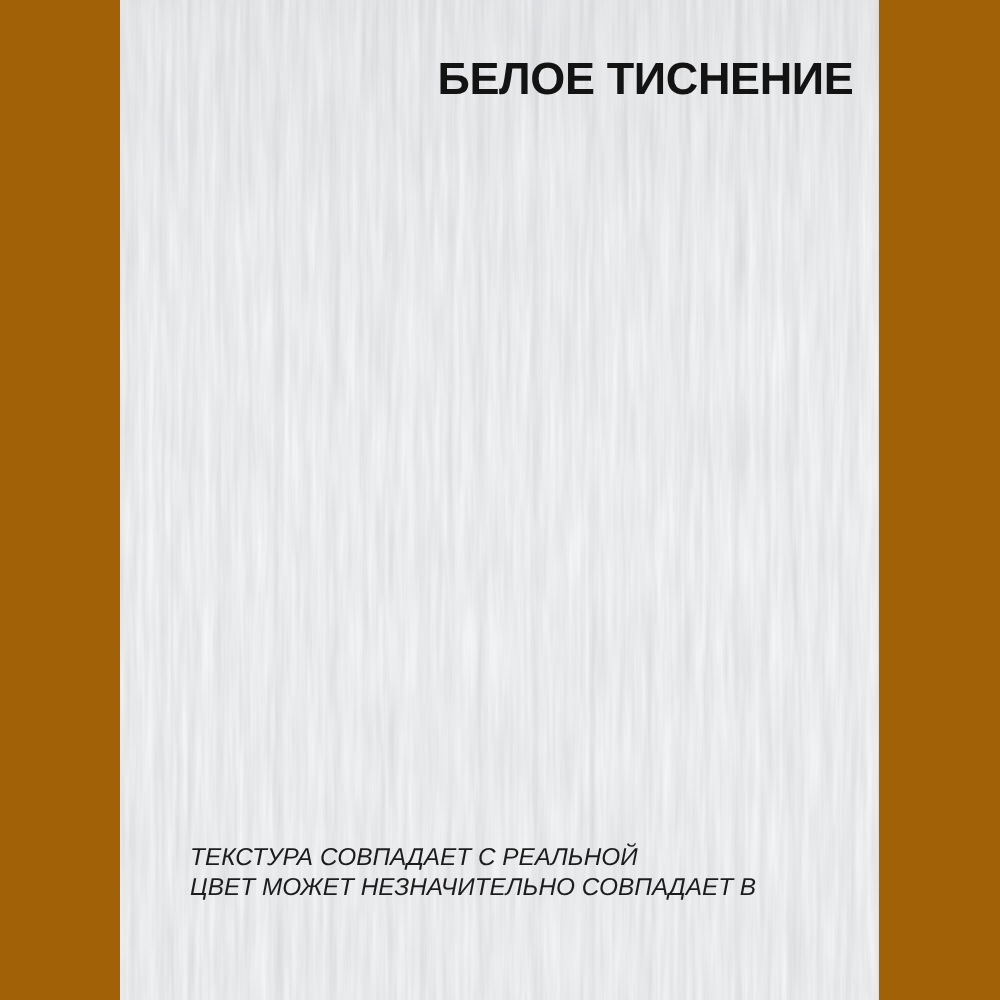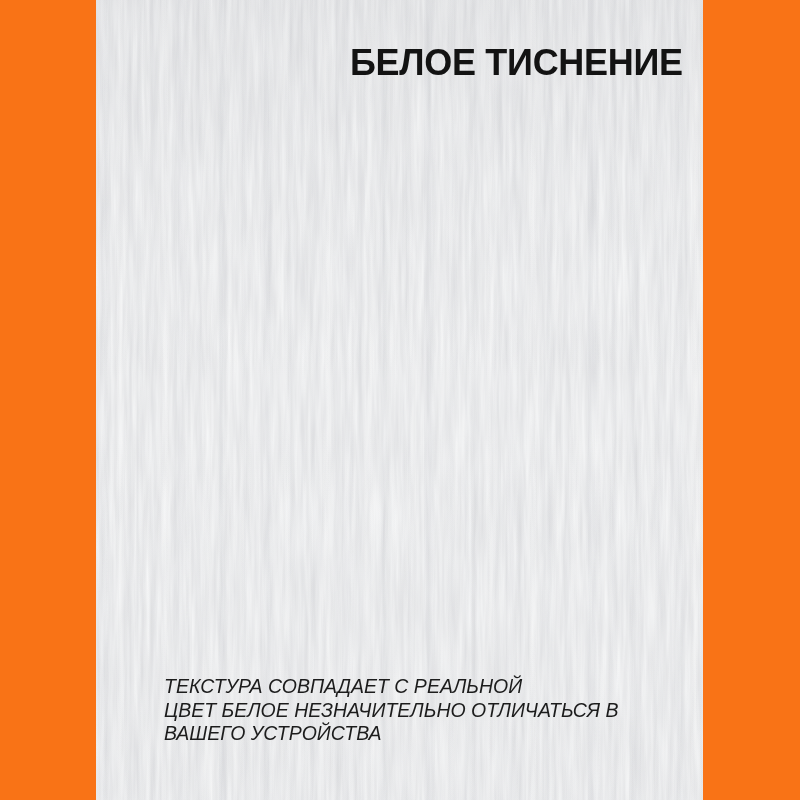--- a/index.html
+++ b/index.html
@@ -5,21 +5,21 @@
   html, body {
     margin: 0;
     padding: 0;
     background: #ffffff;
     font-family: "Liberation Sans", sans-serif;
   }
   .canvas {
     position: relative;
     width: 800px;
     height: 800px;
-    background: #f97316;
+    background: #a16207;
     overflow: hidden;
   }
   
   .panel {
     position: absolute;
     left: 96px;
     top: 0;
     width: 607px;
     height: 800px;
     background: #ecedee;
@@ -71,21 +71,20 @@
     letter-spacing: -0.3px;
     color: #131313;
     white-space: nowrap;
   }
   .disclaimer {
     position: absolute;
     left: 135px;
     top: 675px;
     display: flex;
     align-items: flex-end;
-    gap: 12px;
   }
   .disclaimer .bar {
     width: 7px;
     background: #141414;
     flex: 0 0 auto;
   }
   .disclaimer .lines {
     margin-left: 10px;
     font-family: "Liberation Sans", sans-serif;
     font-style: italic;
@@ -120,18 +119,17 @@
     <div class="bands"></div>
     <div class="lighting"></div>
   </div>
 
   <h1 class="title">БЕЛОЕ ТИСНЕНИЕ</h1>
 
   <div class="disclaimer">
     <div class="bar"></div>
     <div class="lines">
       <div>ТЕКСТУРА СОВПАДАЕТ С РЕАЛЬНОЙ</div>
-      <div>ЦВЕТ БЕЛОЕ НЕЗНАЧИТЕЛЬНО ОТЛИЧАТЬСЯ В</div>
-      <div>ВАШЕГО УСТРОЙСТВА</div>
+      <div>ЦВЕТ МОЖЕТ НЕЗНАЧИТЕЛЬНО СОВПАДАЕТ В</div>
     </div>
   </div>
 
 </div>
 
 </body></html>

